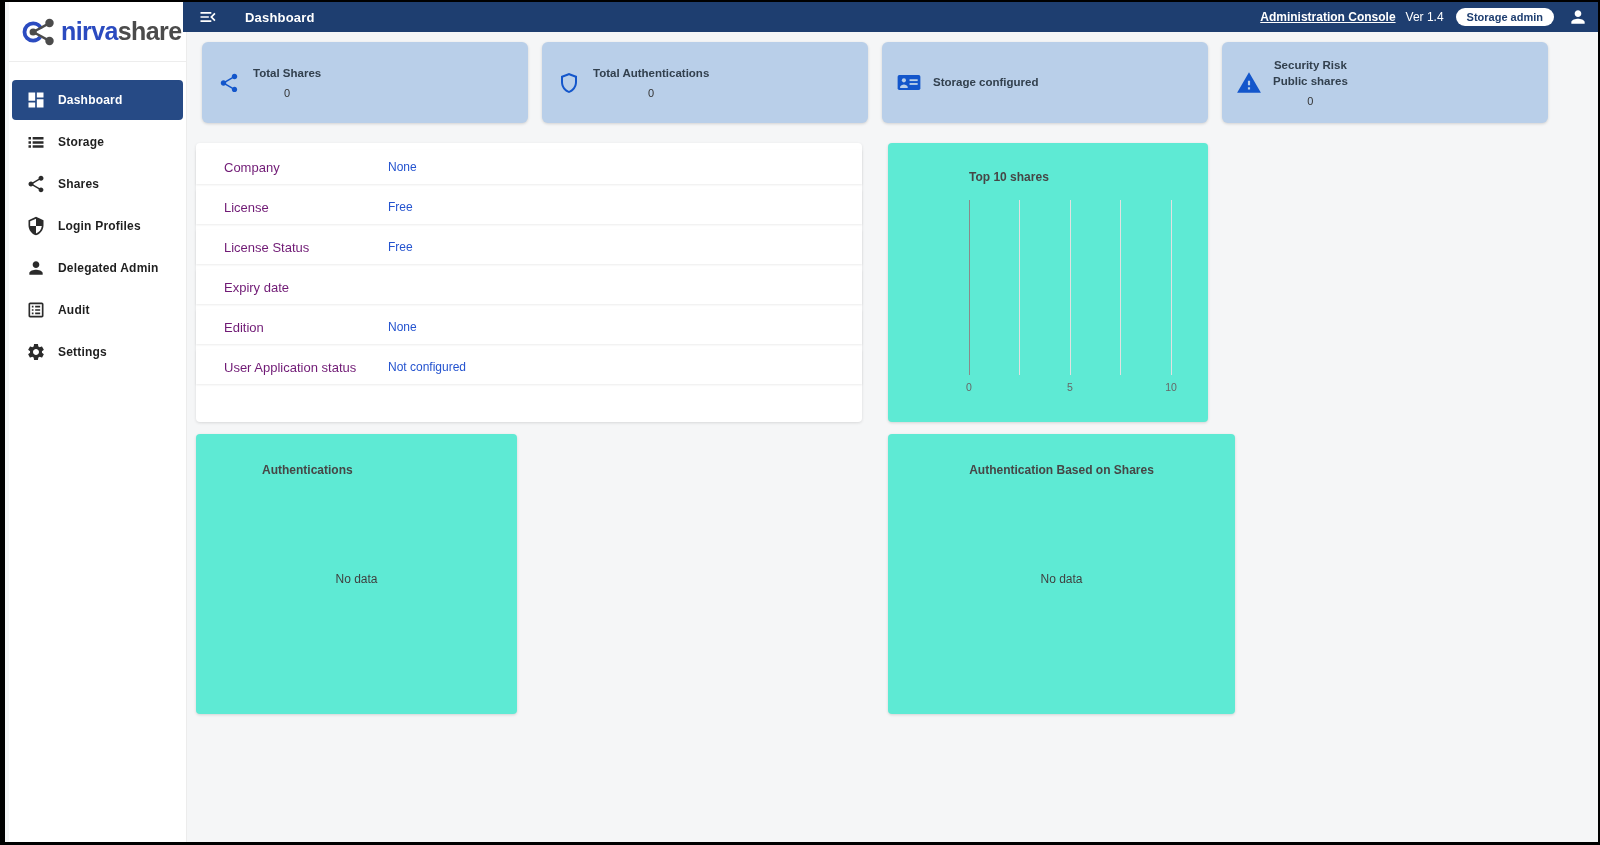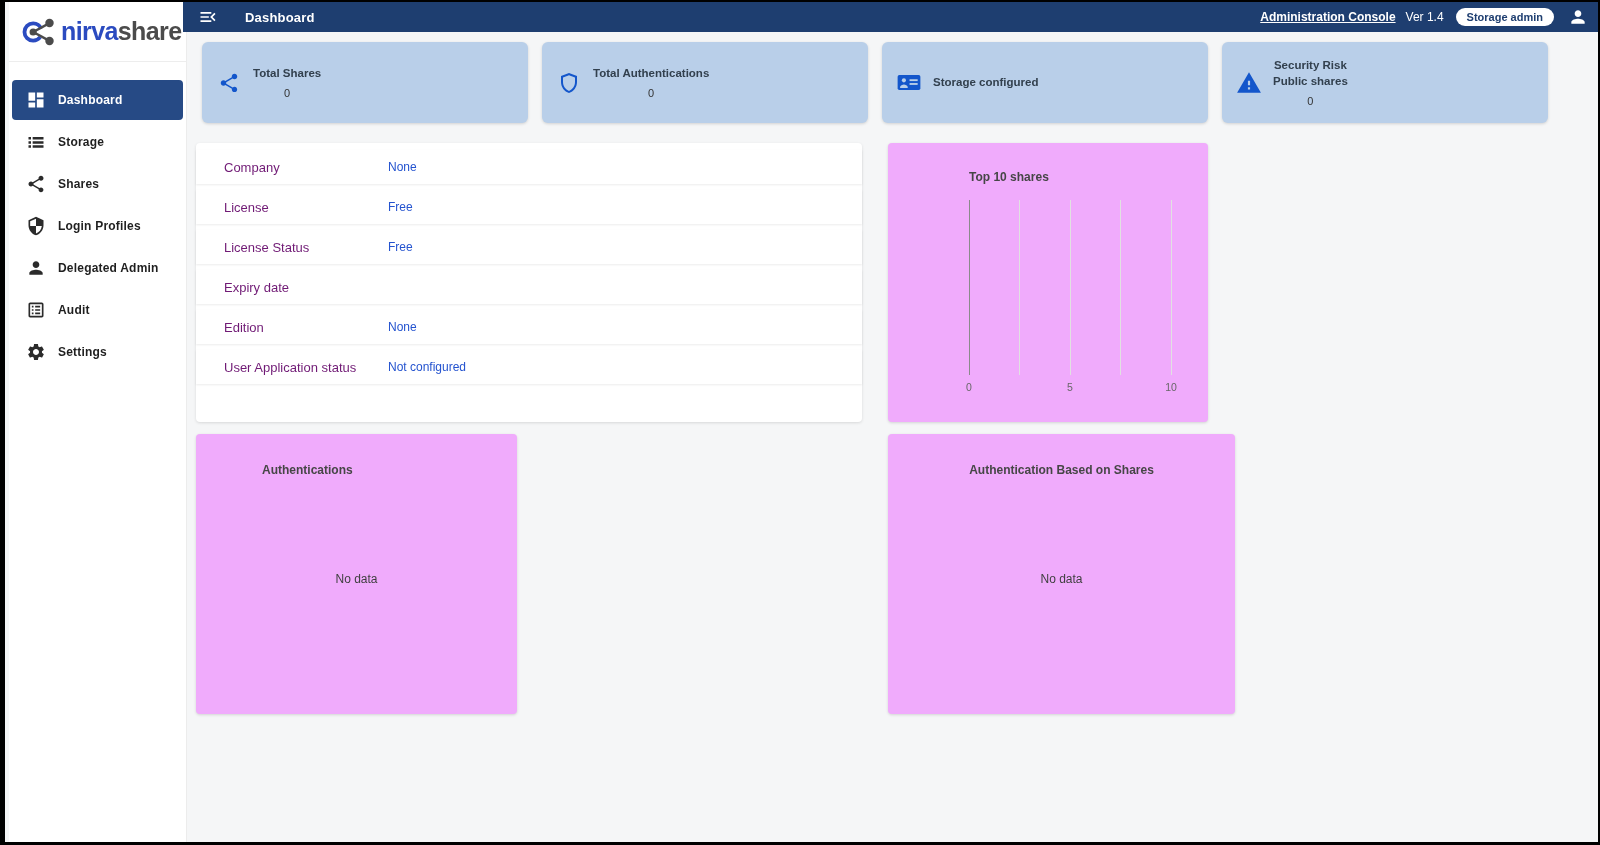--- a/index.html
+++ b/index.html
@@ -42,21 +42,21 @@
   .main { position:absolute; left:178px; top:30px; right:0; bottom:0; background:#f5f6f7; }
 
   .cards-row { position:absolute; left:19px; top:10px; display:flex; gap:14px; }
   .stat-card { width:326px; height:81px; background:#b9cfe9; border-radius:6px; display:flex; align-items:center; padding-left:14px; box-shadow:0 1px 3px rgba(0,0,0,0.15); }
   .stat-icon { width:26px; display:flex; justify-content:center; flex:none; }
   .stat-icon svg { fill:#1356cb; }
   .stat-text { margin-left:11px; display:flex; flex-direction:column; align-items:center; gap:5px; }
   .stat-title { font-size:11.5px; font-weight:700; color:#32404e; text-align:center; line-height:1.35; }
   .stat-value { font-size:11px; font-weight:400; color:#333; }
 
-  .panel { position:absolute; background:#f0abfc; border-radius:4px; box-shadow:0 1px 3px rgba(0,0,0,0.14); }
+  .panel { position:absolute; background:#5eead4; border-radius:4px; box-shadow:0 1px 3px rgba(0,0,0,0.14); }
 
   
   .info-panel { left:13px; top:111px; width:666px; height:279px; background:transparent; box-shadow:none; }
   .info-inner { position:absolute; inset:0; background:#fff; border-radius:4px; box-shadow:0 1px 3px rgba(0,0,0,0.12); padding-top:7px; }
   .info-row { height:34px; display:flex; align-items:center; position:relative; background:#fff; box-shadow:0 1px 2px rgba(0,0,0,0.08); margin-bottom:6px; }
   .info-label { margin-left:28px; font-size:13px; color:#701a75; }
   .info-value { position:absolute; left:192px; font-size:12px; color:#2453cf; cursor:pointer; }
 
   
   .chart1 { left:705px; top:111px; width:320px; height:279px; }

